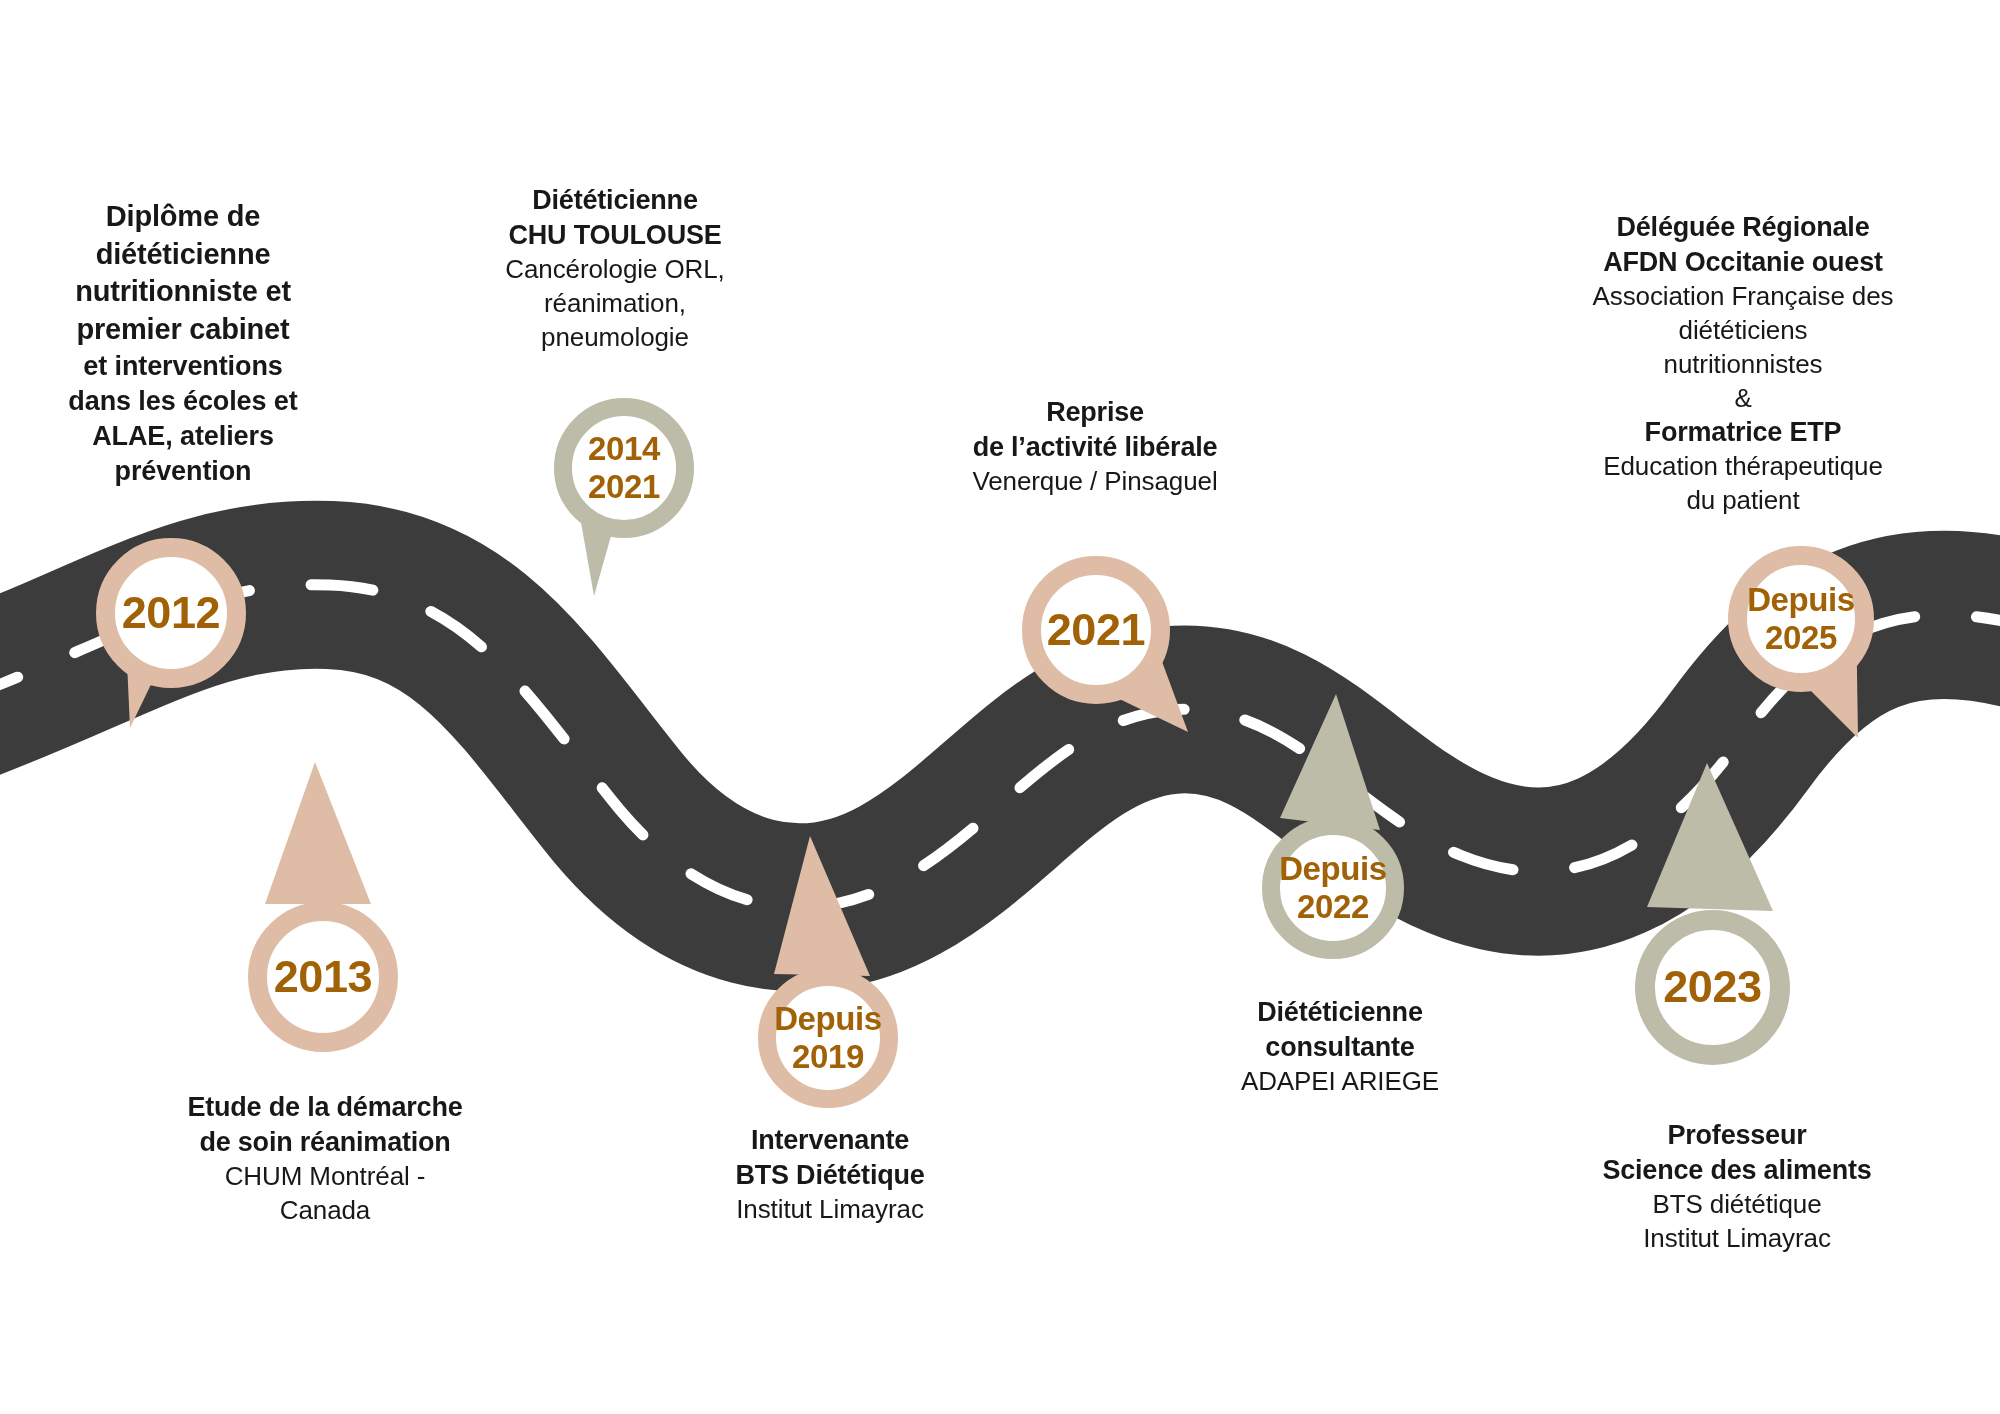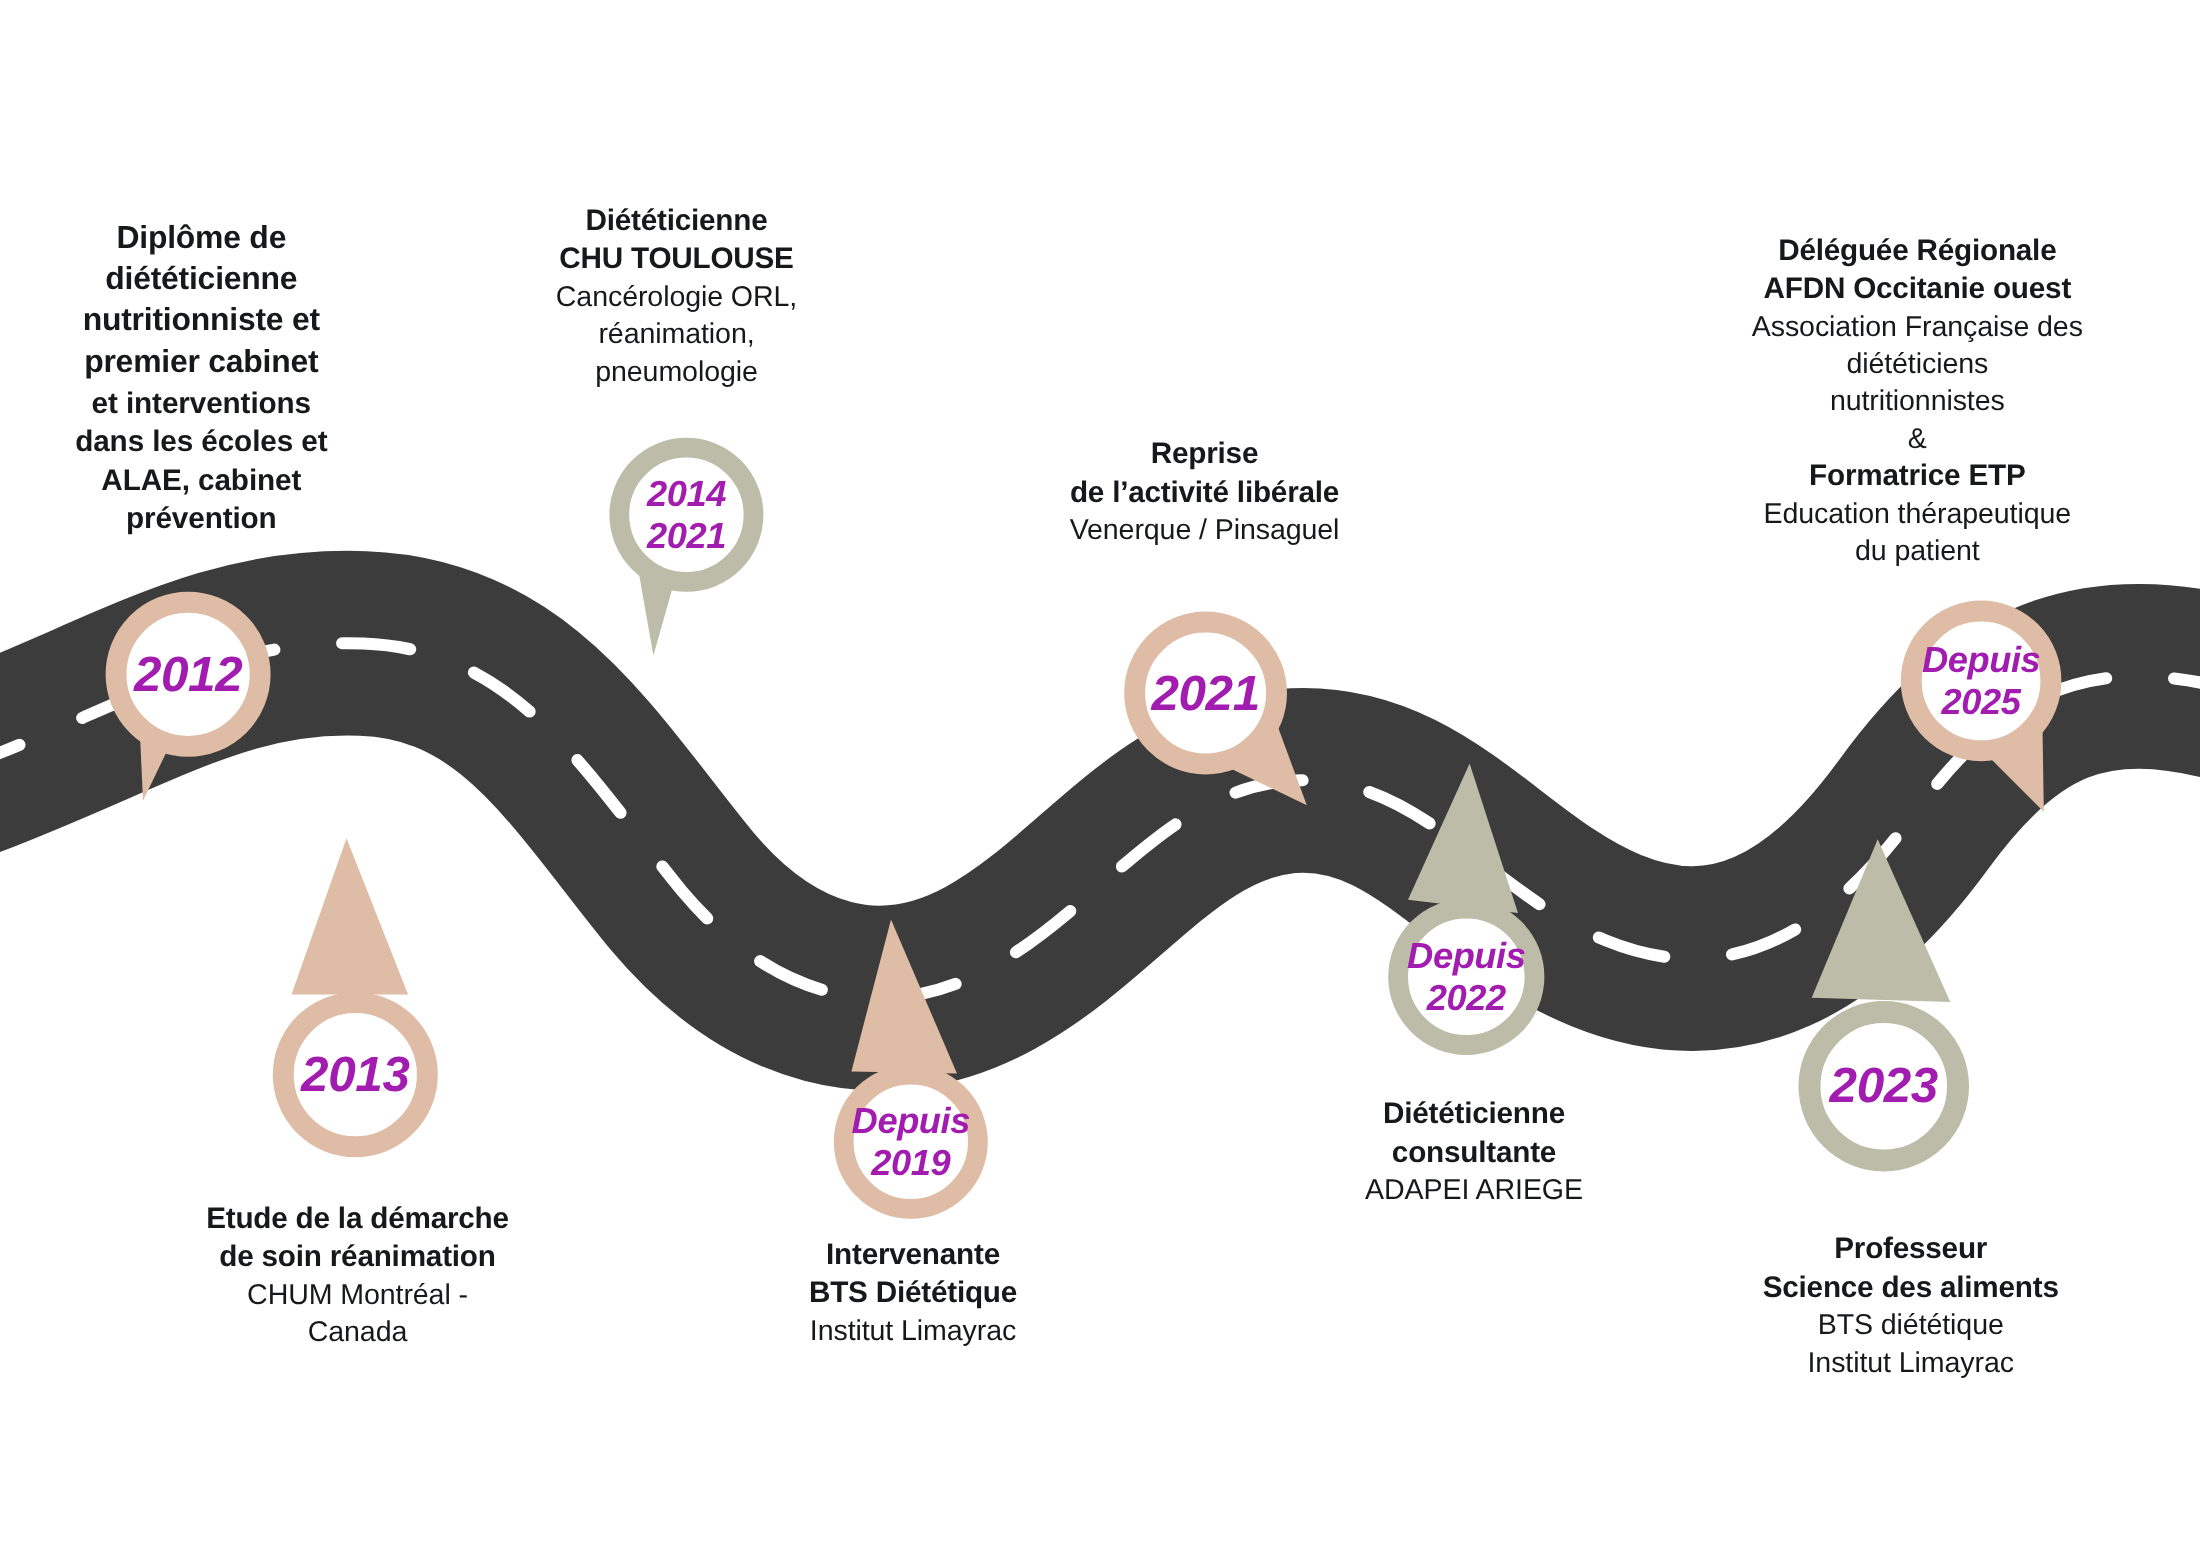--- a/index.html
+++ b/index.html
@@ -45,26 +45,25 @@
   .pin .tail{
     position:absolute;
     z-index:1;
   }
   .pin .plabel{
     position:absolute;left:0;top:0;
     display:flex;align-items:center;justify-content:center;
     flex-direction:column;
     text-align:center;
     font-weight:bold;
-    color:#a21caf;
+    color:#a16207;
     z-index:3;
     line-height:1.16;
     letter-spacing:-0.4px;
     white-space:pre-line;
-    font-style:italic;
   }
 </style>
 </head>
 <body>
 
 <div id="stage">
 
   <div id="road-layer">
     <svg width="2000" height="1414" viewBox="0 0 2000 1414" xmlns="http://www.w3.org/2000/svg">
 
@@ -88,21 +87,21 @@
     </svg>
   </div>
 
   <div class="textblock big" style="left:18px; top:198px; width:330px;">
     <div class="hd">Diplôme de</div>
     <div class="hd">diététicienne</div>
     <div class="hd">nutritionniste et</div>
     <div class="hd">premier cabinet</div>
     <div class="sb">et interventions</div>
     <div class="sb">dans les écoles et</div>
-    <div class="sb">ALAE, cabinet</div>
+    <div class="sb">ALAE, ateliers</div>
     <div class="sb">prévention</div>
   </div>
   <div class="pin" style="left:96px; top:538px; width:150px; height:150px;">
     <svg class="tail" width="150" height="200" viewBox="0 0 150 200" style="left:0;top:0;">
       <path d="M 28 58 L 86 82 L 34 190 Z" fill="#DEBCA5"></path>
     </svg>
     <div class="ring" style="width:150px;height:150px;border:19px solid #DEBCA5;"></div>
     <div class="plabel" style="width:150px;height:150px;font-size:45px;">2012</div>
   </div>
 

